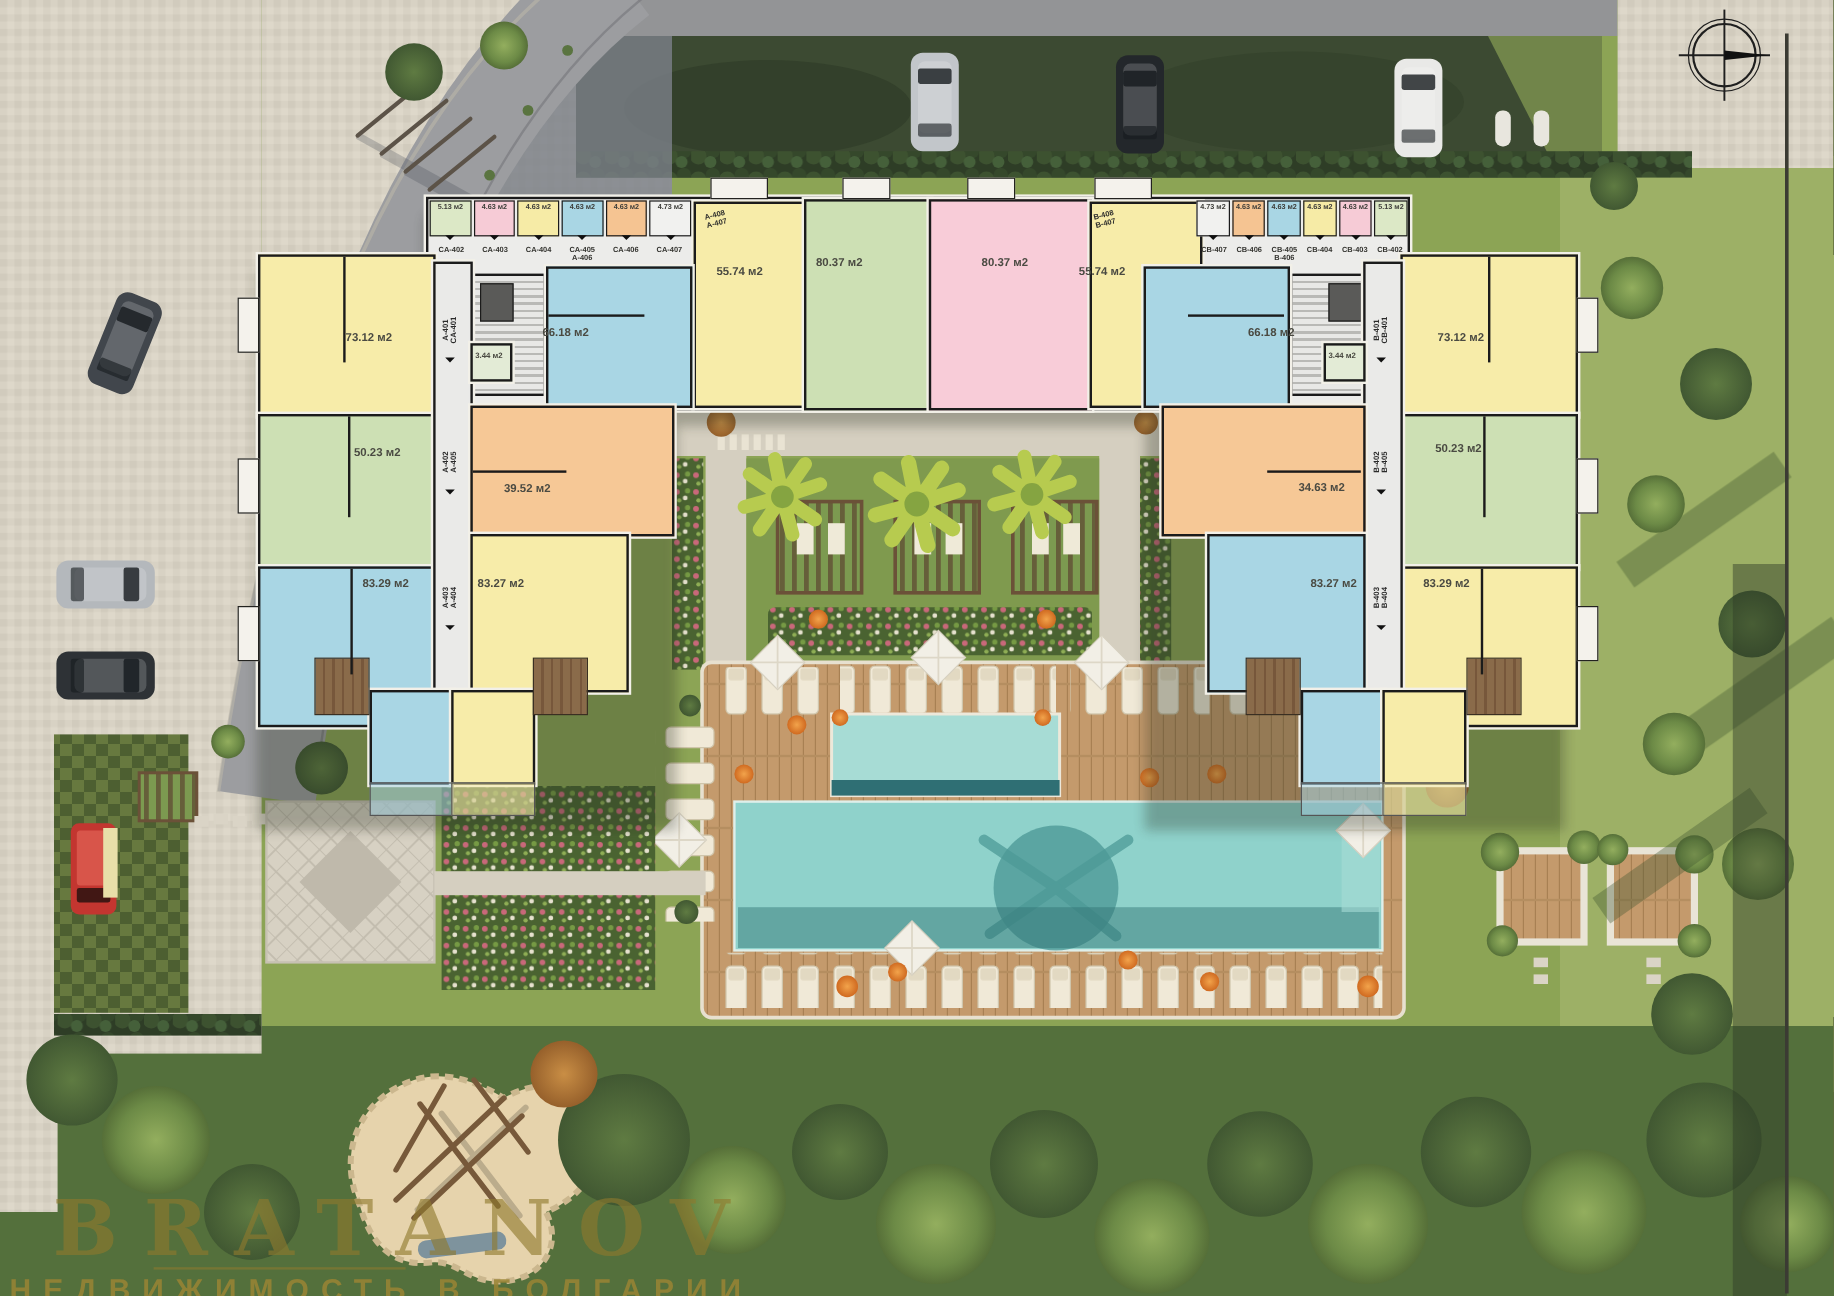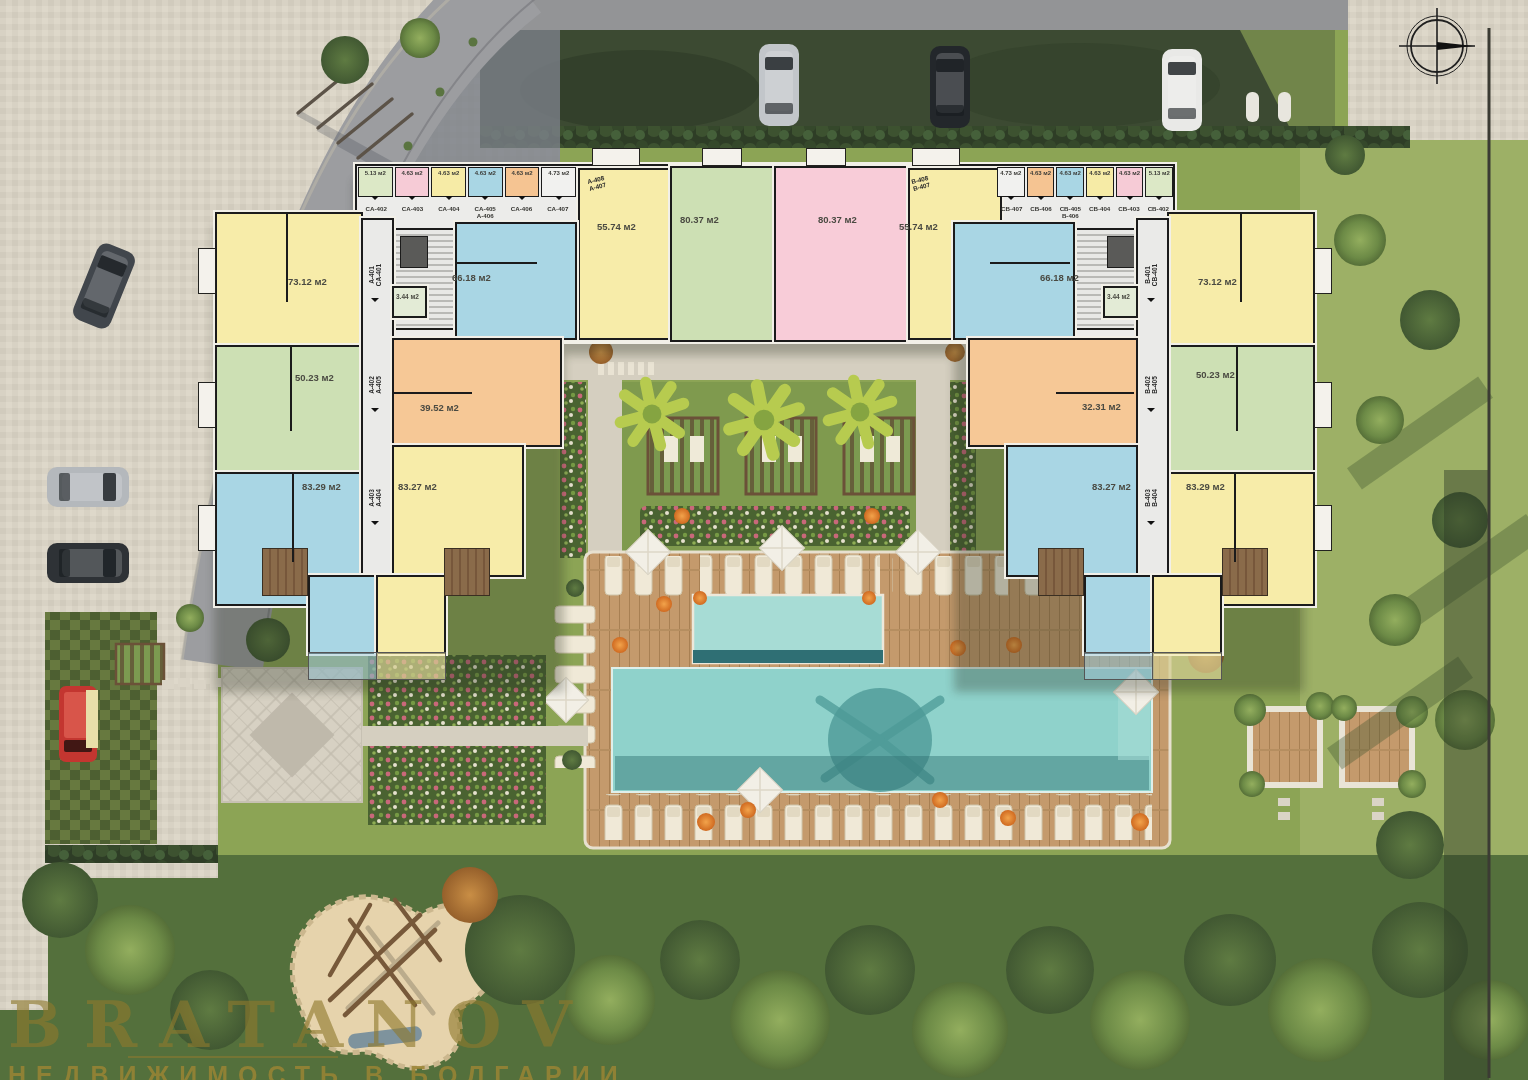--- a/index.html
+++ b/index.html
@@ -35,21 +35,21 @@
       display:flex;justify-content:center;font-size:6px;font-weight:bold;color:#3C3C38;padding-top:2px;}
   .sc::after{content:"";position:absolute;bottom:-8px;left:50%;margin-left:-4px;
       border:4px solid transparent;border-top-color:#101010;}
   .slrow{position:absolute;display:flex;z-index:25;}
   .sl{flex:1;text-align:center;font-size:6.2px;line-height:6.6px;font-weight:bold;color:#33332F;}
   .c-gr{background:#DCE8C6}.c-pk{background:#F6CBD6}.c-yl{background:#F6EBA6}
   .c-bl{background:#A9D6E4}.c-or{background:#F5C492}.c-wh{background:#F1F1EF}
   
   .wm{position:absolute;left:8px;top:996px;z-index:60;color:#8F7A2E;}
   .wm .brand{font-family:"DejaVu Serif",serif;font-weight:bold;font-size:64px;line-height:58px;
-      letter-spacing:22px;opacity:.62;}
+      letter-spacing:22px;opacity:.62;margin-left:36px;}
   .wm .rule{width:210px;height:2px;background:#8F7A2E;opacity:.55;margin:2px 0 3px 120px;}
   .wm .tag{font-size:25px;font-weight:bold;letter-spacing:10px;opacity:.85;color:#9A8434;}
 </style>
 </head>
 <body>
 
 <div class="scene">
 
 <svg class="bg" width="1528" height="1080" viewBox="0 0 1528 1080">
   <defs>
@@ -543,21 +543,21 @@
   <div class="al" style="left:420px;top:402px">39.52 м2</div>
   <div class="al" style="left:398px;top:481px">83.27 м2</div>
   <div class="al" style="left:452px;top:272px">66.18 м2</div>
   <div class="al sm" style="left:396px;top:293px">3.44 м2</div>
   <div class="al" style="left:597px;top:221px">55.74 м2</div>
   <div class="al" style="left:680px;top:214px">80.37 м2</div>
   <div class="al" style="left:818px;top:214px">80.37 м2</div>
   <div class="al" style="left:899px;top:221px">55.74 м2</div>
   <div class="al" style="left:1040px;top:272px">66.18 м2</div>
   <div class="al sm" style="left:1107px;top:293px">3.44 м2</div>
-  <div class="al" style="left:1082px;top:401px">32.31 м2</div>
+  <div class="al" style="left:1082px;top:401px">34.63 м2</div>
   <div class="al" style="left:1092px;top:481px">83.27 м2</div>
   <div class="al" style="left:1198px;top:276px">73.12 м2</div>
   <div class="al" style="left:1196px;top:369px">50.23 м2</div>
   <div class="al" style="left:1186px;top:481px">83.29 м2</div>
 </div>
 
 <div class="wm">
   <div class="brand">BRATANOV</div>
   <div class="rule"></div>
   <div class="tag">НЕДВИЖИМОСТЬ В БОЛГАРИИ</div>

